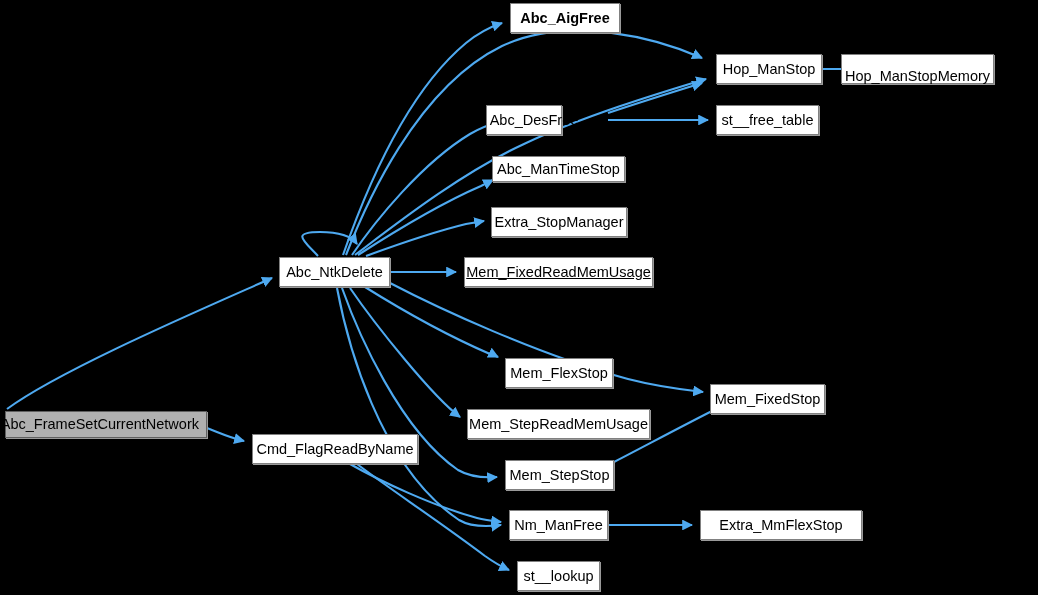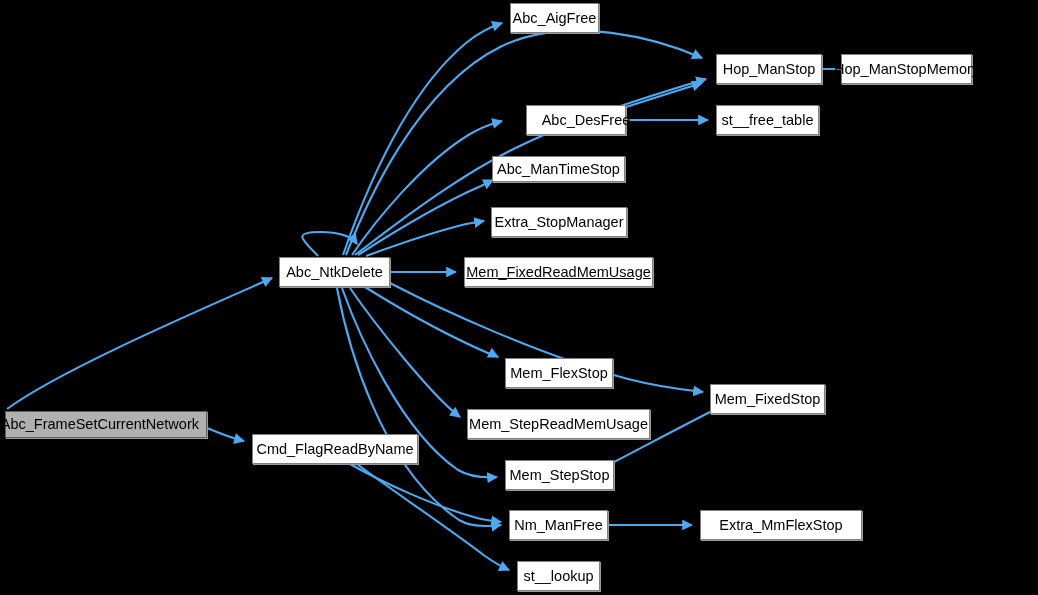--- a/index.html
+++ b/index.html
@@ -87,30 +87,30 @@
   <div id="nodes">
       <div class="node current" style="left: 5px; top: 411px; width: 202px; height: 27px;">
         <span class="node-label">Abc_FrameSetCurrentNetwork</span>
       </div>
       <div class="node" style="left: 252px; top: 434px; width: 166px; height: 30px;">
         <span class="node-label">Cmd_FlagReadByName</span>
       </div>
       <div class="node" style="left: 279px; top: 257px; width: 111px; height: 30px;">
         <span class="node-label">Abc_NtkDelete</span>
       </div>
-      <div class="node" style="left: 510px; top: 3px; width: 89px; height: 30px;">
+      <div class="node" style="left: 510px; top: 3px; width: 110px; height: 30px; font-weight: bold;">
         <span class="node-label">Abc_AigFree</span>
       </div>
       <div class="node" style="left: 716px; top: 54px; width: 106px; height: 30px;">
         <span class="node-label">Hop_ManStop</span>
       </div>
-      <div class="node" style="left: 841px; top: 54px; width: 131px; height: 30px;">
+      <div class="node" style="left: 841px; top: 54px; width: 153px; height: 30px; align-items: flex-end;">
         <span class="node-label">Hop_ManStopMemory</span>
       </div>
-      <div class="node" style="left: 526px; top: 105px; width: 100px; height: 30px; padding-left: 20px;">
+      <div class="node" style="left: 486px; top: 105px; width: 76px; height: 30px; padding-left: 20px;">
         <span class="node-label">Abc_DesFree</span>
       </div>
       <div class="node" style="left: 716px; top: 105px; width: 103px; height: 30px;">
         <span class="node-label">st__free_table</span>
       </div>
       <div class="node" style="left: 492px; top: 156px; width: 133px; height: 26px;">
         <span class="node-label">Abc_ManTimeStop</span>
       </div>
       <div class="node" style="left: 491px; top: 207px; width: 136px; height: 30px;">
         <span class="node-label">Extra_StopManager</span>

